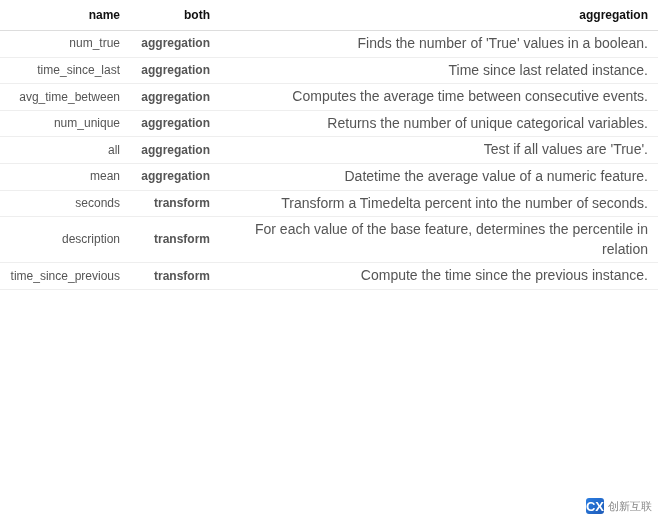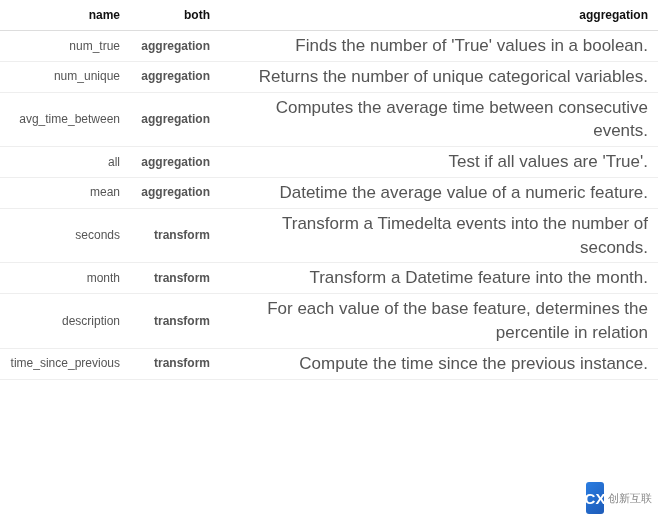--- a/index.html
+++ b/index.html
@@ -40,40 +40,40 @@
       line-height: 1.4;
     }
     td.col-name {
       width: 130px;
     }
     td.col-type {
       width: 90px;
       font-weight: bold;
     }
     td.col-desc {
-      font-size: 17px;
+      font-size: 14px;
     }
     .watermark {
       position: absolute;
       bottom: 6px;
       right: 6px;
       font-size: 11px;
       color: #888;
       display: flex;
       align-items: center;
       gap: 4px;
       pointer-events: none;
     }
     .watermark-logo {
       width: 18px;
-      height: 32px;
+      height: 16px;
       border-radius: 3px;
       background: linear-gradient(135deg, #2a7de1, #1e5bb8);
       color: #fff;
-      font-size: 15px;
+      font-size: 13px;
       display: flex;
       align-items: center;
       justify-content: center;
       font-weight: bold;
     }
   </style>
 </head>
 <body>
 
 <table>
@@ -84,48 +84,48 @@
       <th class="col-desc">aggregation</th>
     </tr>
   </thead>
   <tbody id="table-body">
   <tr>
         <td class="col-name">num_true</td>
         <td class="col-type">aggregation</td>
         <td class="col-desc">Finds the number of 'True' values in a boolean.</td>
       </tr>
       <tr>
-        <td class="col-name">num_unique</td>
+        <td class="col-name">time_since_last</td>
         <td class="col-type">aggregation</td>
-        <td class="col-desc">Returns the number of unique categorical variables.</td>
+        <td class="col-desc">Time since last related instance.</td>
       </tr>
       <tr>
         <td class="col-name">avg_time_between</td>
         <td class="col-type">aggregation</td>
         <td class="col-desc">Computes the average time between consecutive events.</td>
+      </tr>
+      <tr>
+        <td class="col-name">num_unique</td>
+        <td class="col-type">aggregation</td>
+        <td class="col-desc">Returns the number of unique categorical variables.</td>
       </tr>
       <tr>
         <td class="col-name">all</td>
         <td class="col-type">aggregation</td>
         <td class="col-desc">Test if all values are 'True'.</td>
       </tr>
       <tr>
         <td class="col-name">mean</td>
         <td class="col-type">aggregation</td>
         <td class="col-desc">Datetime the average value of a numeric feature.</td>
       </tr>
       <tr>
         <td class="col-name">seconds</td>
         <td class="col-type">transform</td>
-        <td class="col-desc">Transform a Timedelta events into the number of seconds.</td>
-      </tr>
-      <tr>
-        <td class="col-name">month</td>
-        <td class="col-type">transform</td>
-        <td class="col-desc">Transform a Datetime feature into the month.</td>
+        <td class="col-desc">Transform a Timedelta percent into the number of seconds.</td>
       </tr>
       <tr>
         <td class="col-name">description</td>
         <td class="col-type">transform</td>
         <td class="col-desc">For each value of the base feature, determines the percentile in relation</td>
       </tr>
       <tr>
         <td class="col-name">time_since_previous</td>
         <td class="col-type">transform</td>
         <td class="col-desc">Compute the time since the previous instance.</td>

